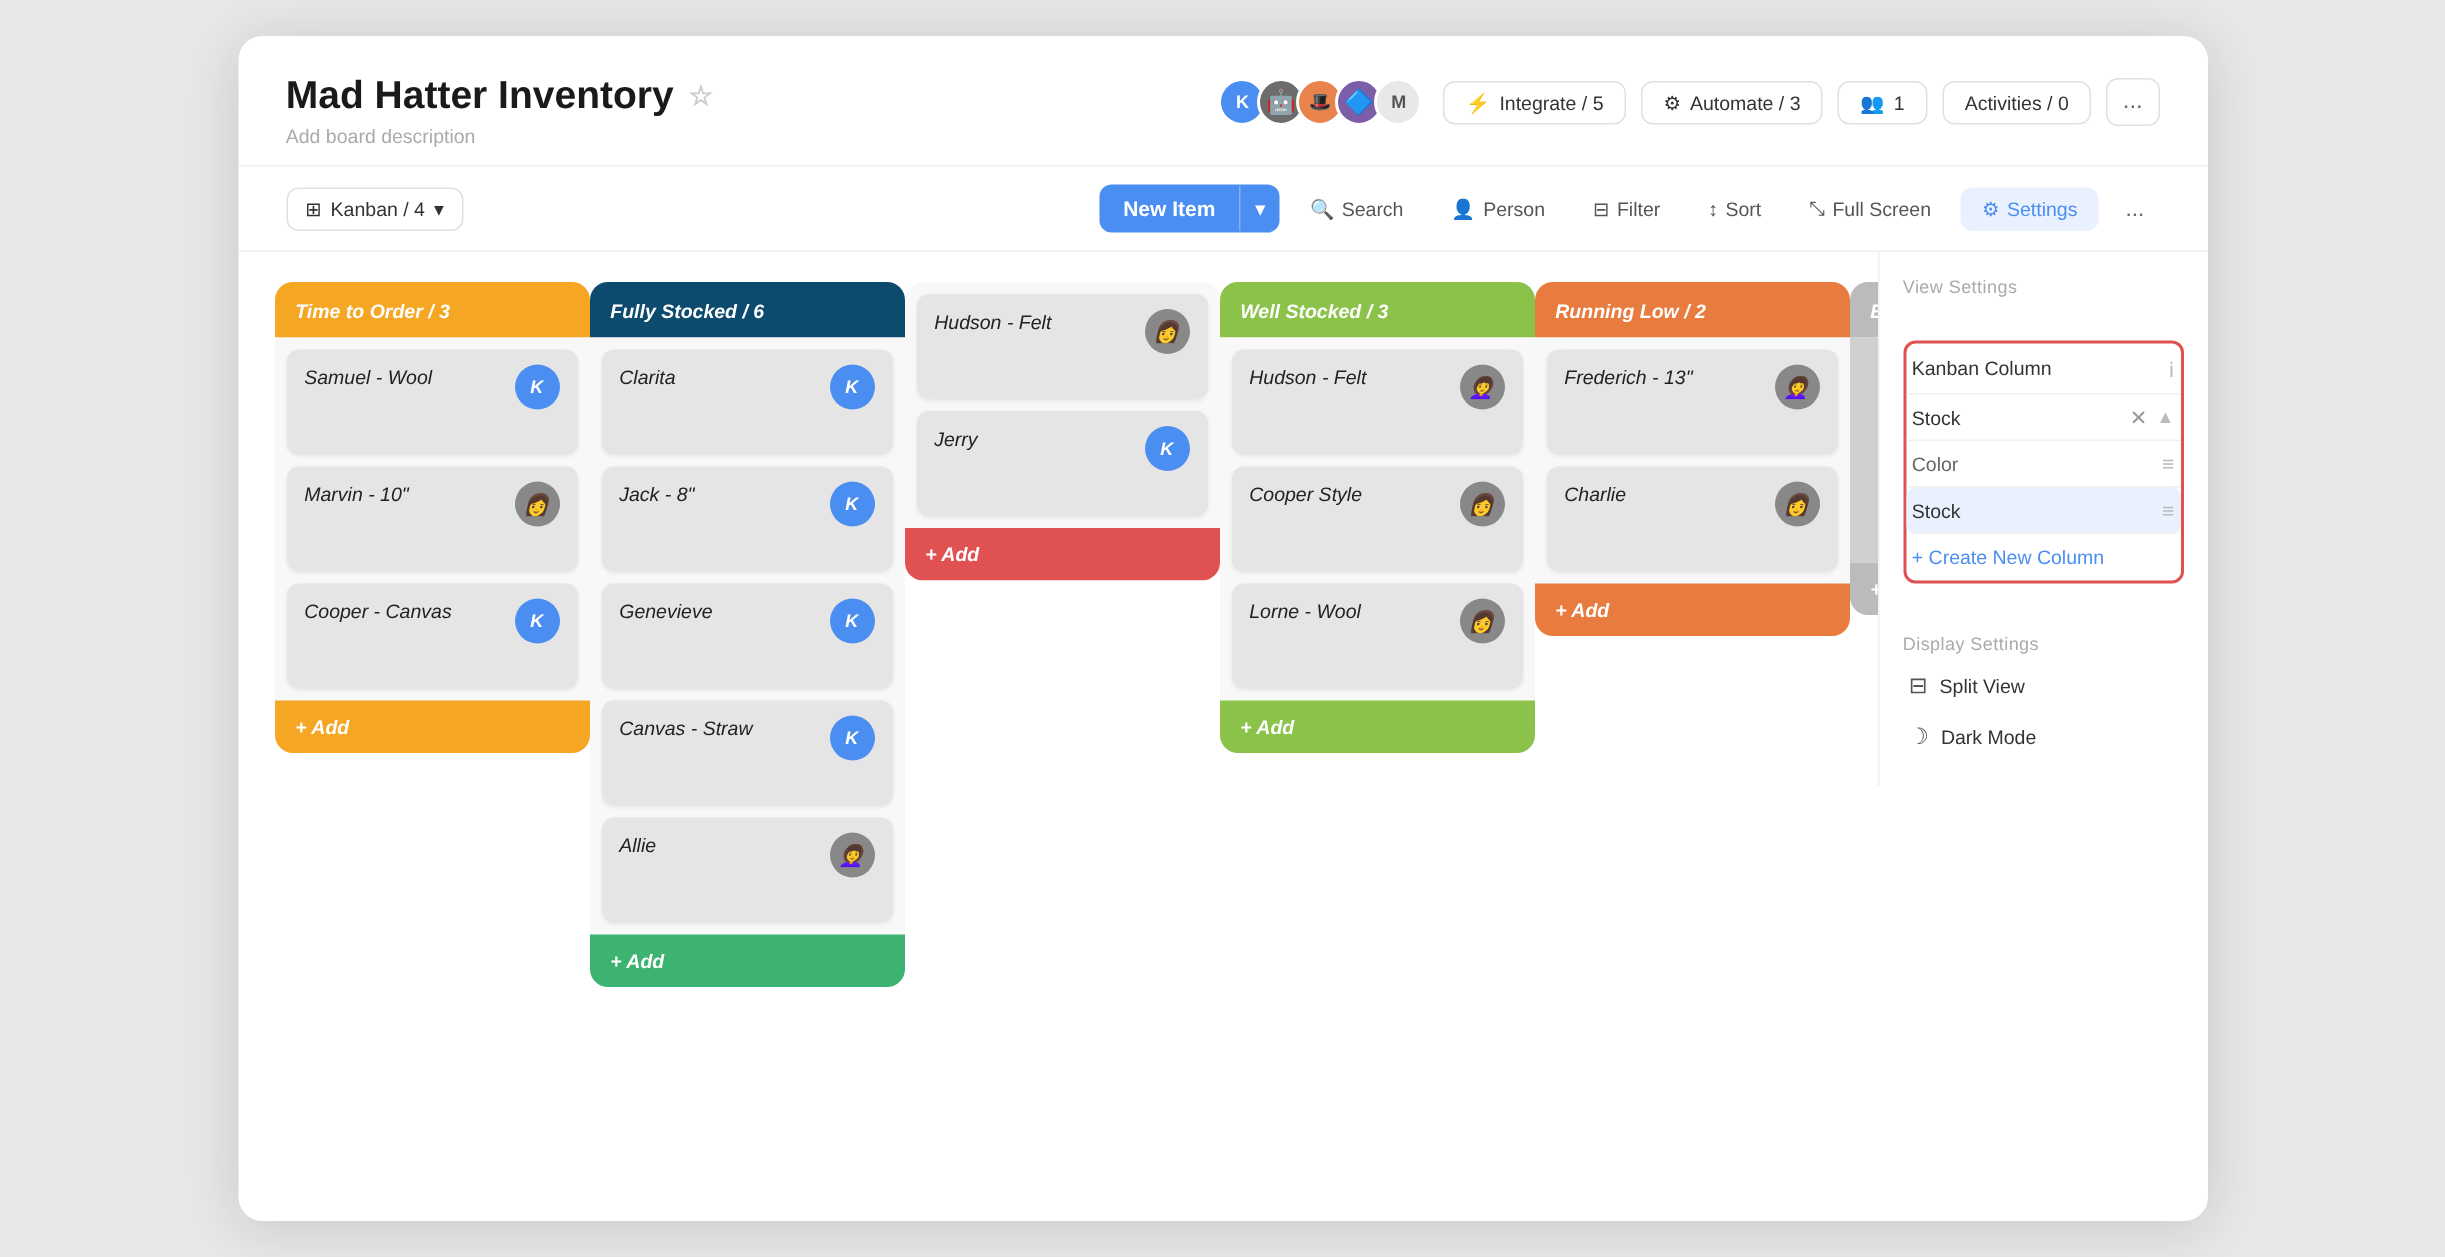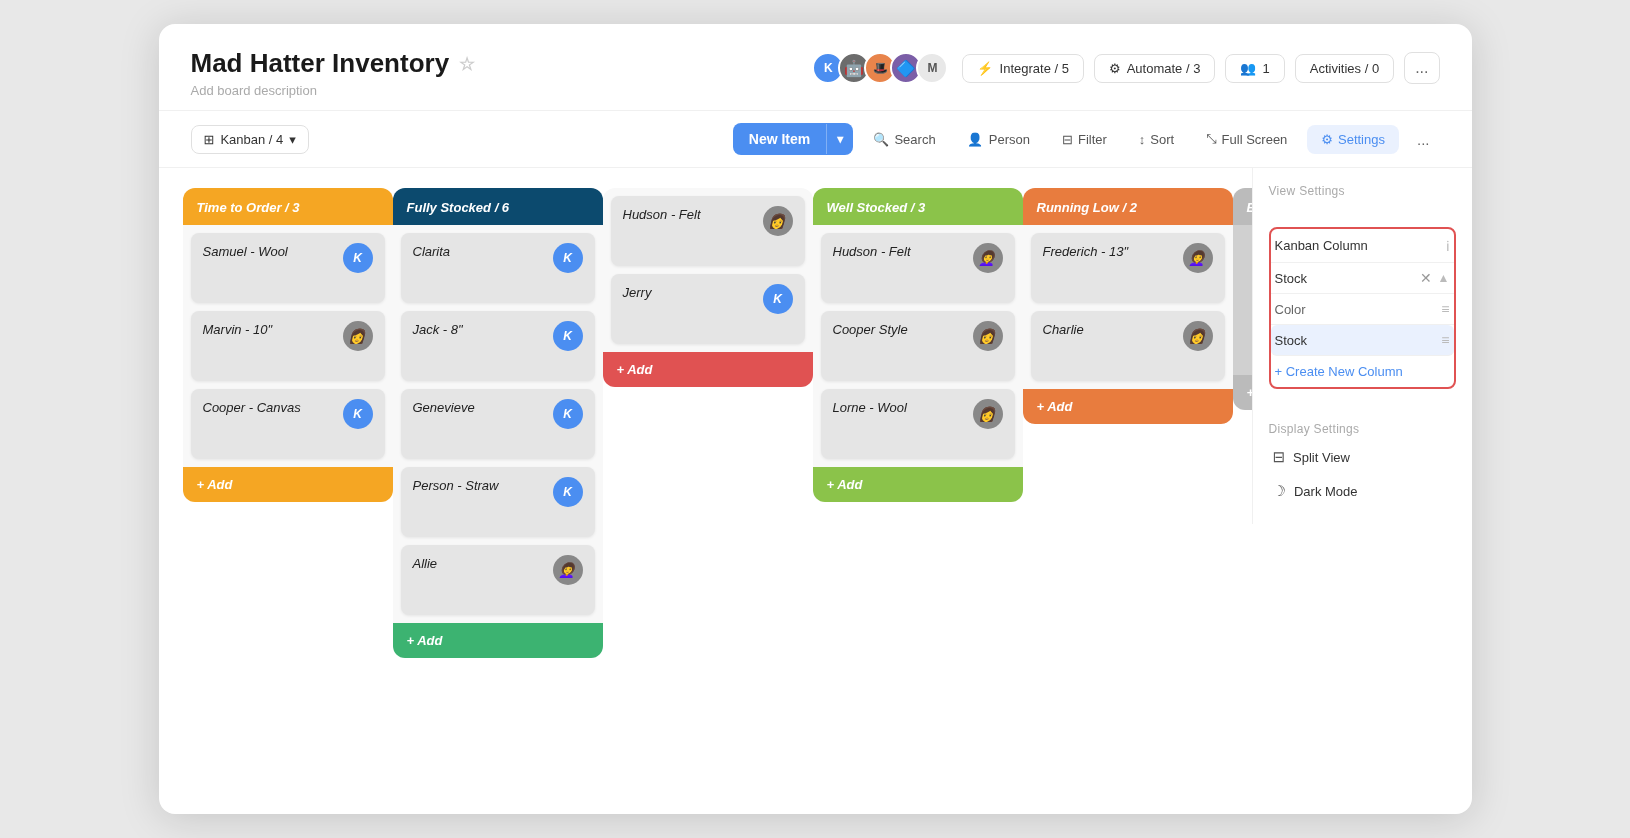--- a/index.html
+++ b/index.html
@@ -409,21 +409,21 @@
             </div>
             <div class="kanban-card">
               <span class="card-name">Jack - 8"</span>
               <div class="card-avatar card-avatar-k">K</div>
             </div>
             <div class="kanban-card">
               <span class="card-name">Genevieve</span>
               <div class="card-avatar card-avatar-k">K</div>
             </div>
             <div class="kanban-card">
-              <span class="card-name">Person - Straw</span>
+              <span class="card-name">Canvas - Straw</span>
               <div class="card-avatar card-avatar-k">K</div>
             </div>
             <div class="kanban-card">
               <span class="card-name">Allie</span>
               <div class="card-avatar-photo">👩‍🦱</div>
             </div>
           </div>
           <div class="col-footer">+ Add</div>
         </div>
         <div class="kanban-col col-red">

